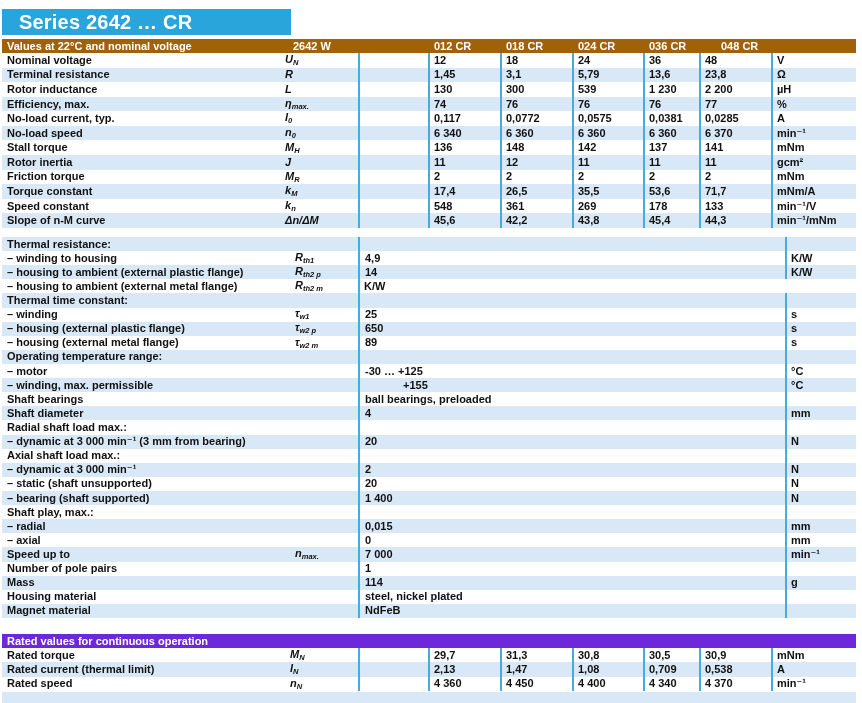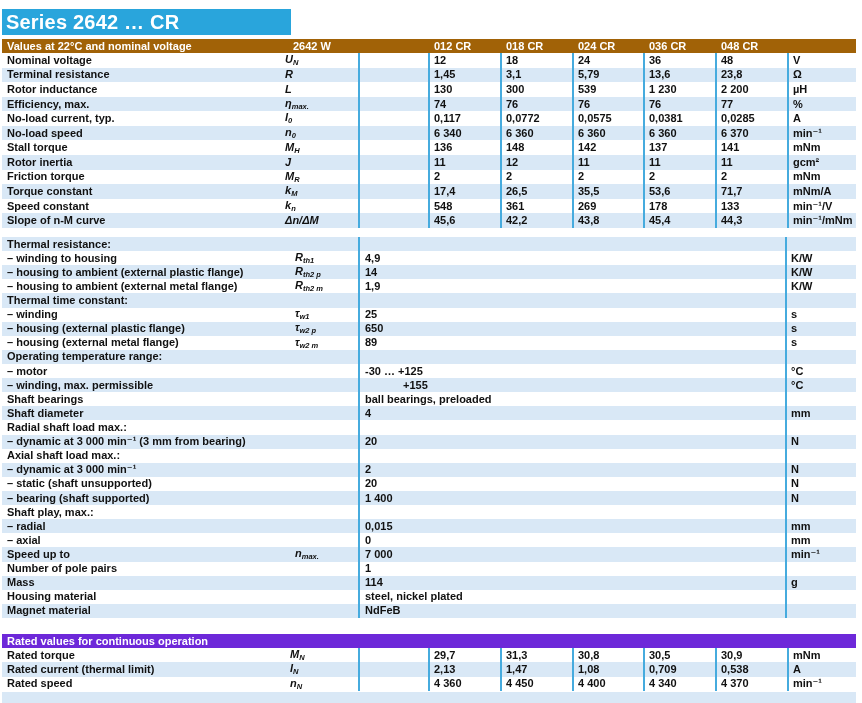--- a/index.html
+++ b/index.html
@@ -2,21 +2,21 @@
 <html><head>
 <meta charset="utf-8">
 <style>
   html,body{margin:0;padding:0;background:#ffffff;}
   .page{position:relative;width:862px;height:703px;background:#fff;overflow:hidden;
         font-family:"Liberation Sans","DejaVu Sans",sans-serif;font-weight:700;color:#111;
         -webkit-font-smoothing:antialiased;}
   *{box-sizing:border-box;}
 
   .title-bar{position:absolute;left:2px;top:9px;width:289px;height:26px;background:#29A5DC;
-             color:#fff;display:flex;align-items:center;padding-left:4px;font-size:20px;letter-spacing:0.2px;}
+             color:#fff;display:flex;align-items:center;padding-left:17px;font-size:20px;letter-spacing:0.2px;}
 
   .head-bar{position:absolute;left:2px;top:39px;width:854px;height:14px;background:#a16207;color:#fff;
             display:flex;align-items:center;font-size:11px;}
   .rated-bar{position:absolute;left:2px;top:634px;width:854px;height:14px;background:#6d28d9;color:#fff;
              display:flex;align-items:center;font-size:11px;padding-left:5px;}
 
   .rows{position:absolute;left:2px;width:854px;}
   #specRows{top:53px;}
   #propRows{top:237px;}
   #ratedRows{top:648px;}
@@ -28,21 +28,21 @@
   .shade{background:#D9E8F6;}
 
   
   .c-label{width:281px;padding-left:5px;overflow:hidden;white-space:nowrap;}
   .c-sym{width:75px;padding-left:2px;font-style:italic;white-space:nowrap;}
   #propRows .c-sym{padding-left:12px;}
   #ratedRows .c-sym{padding-left:7px;}
   .c-sym sub{font-size:7.5px;font-style:italic;vertical-align:-2px;letter-spacing:0;}
   .c-v{border-left:2px solid #46ABDE;padding-left:4px;height:100%;display:flex;align-items:center;white-space:nowrap;}
   .v0{width:70px;}
-  .v1{width:72px;}.v2{width:72px;}.v3{width:71px;}.v4{width:72px;}.v5{width:72px;}
+  .v1{width:72px;}.v2{width:72px;}.v3{width:71px;}.v4{width:56px;}.v5{width:72px;}
   .c-unit{width:69px;border-left:2px solid #46ABDE;padding-left:4px;height:100%;display:flex;align-items:center;white-space:nowrap;}
   .c-span{width:427px;border-left:2px solid #46ABDE;padding-left:5px;height:100%;display:flex;align-items:center;white-space:nowrap;}
   .indent{padding-left:43px;text-align:center;}
 
   
   .h-label{width:281px;padding-left:5px;}
   .h-sym{width:75px;padding-left:10px;}
   .h-v{padding-left:6px;}
   .h-v0{width:70px;}
   .h-col{width:72px;}
@@ -220,21 +220,20 @@
       </div>
       <div class="row shade">
         <div class="c-label">– housing to ambient (external plastic flange)</div>
         <div class="c-sym"><i>R</i><sub>th2 p</sub></div>
         <div class="c-span">14</div>
         <div class="c-unit">K/W</div>
       </div>
       <div class="row">
         <div class="c-label">– housing to ambient (external metal flange)</div>
         <div class="c-sym"><i>R</i><sub>th2 m</sub></div>
-        <div class="c-span">1,9</div>
         <div class="c-unit">K/W</div>
       </div>
       <div class="row shade">
         <div class="c-label">Thermal time constant:</div>
         <div class="c-sym"></div>
         <div class="c-span"></div>
         <div class="c-unit"></div>
       </div>
       <div class="row">
         <div class="c-label">– winding</div>

